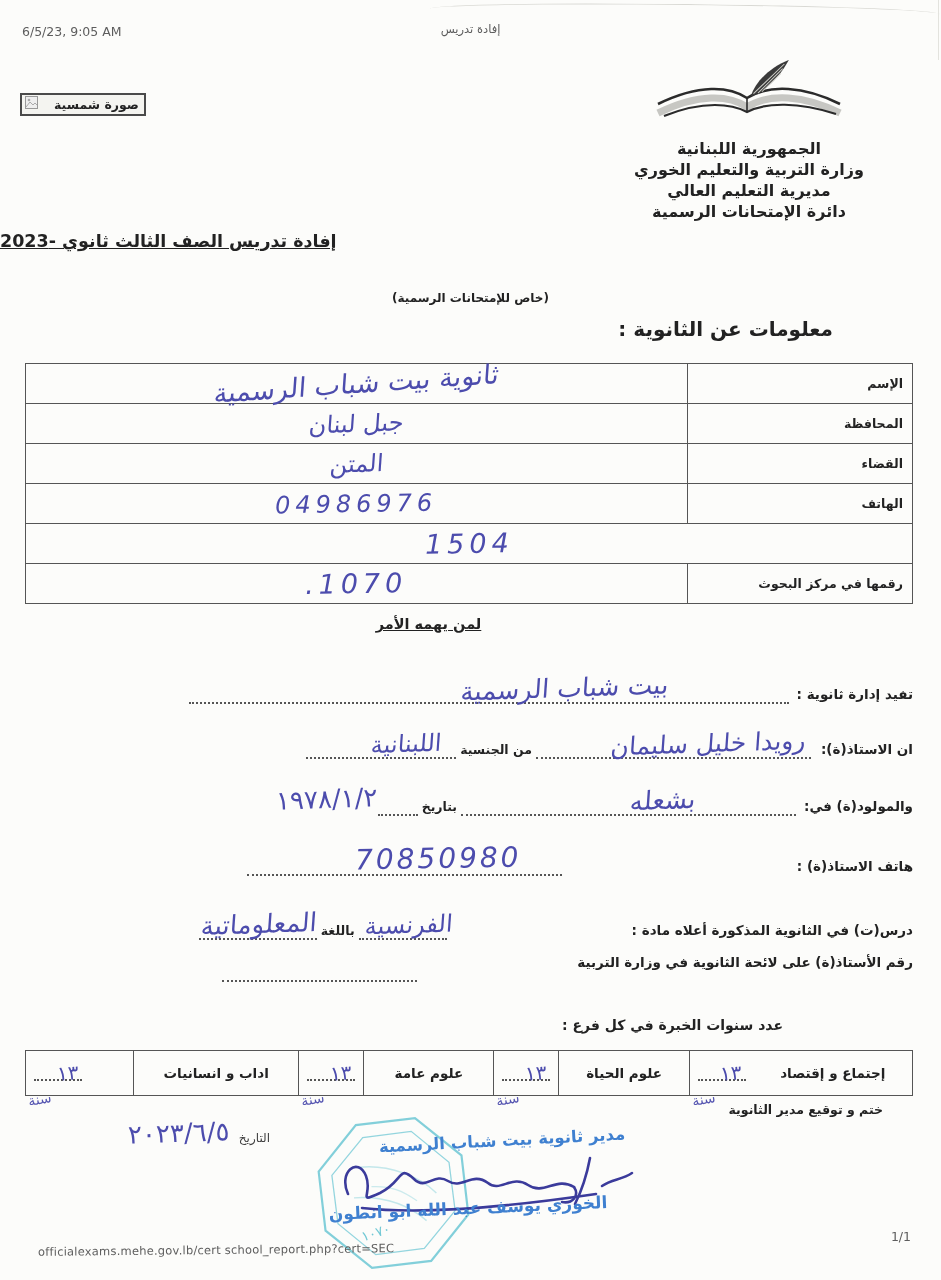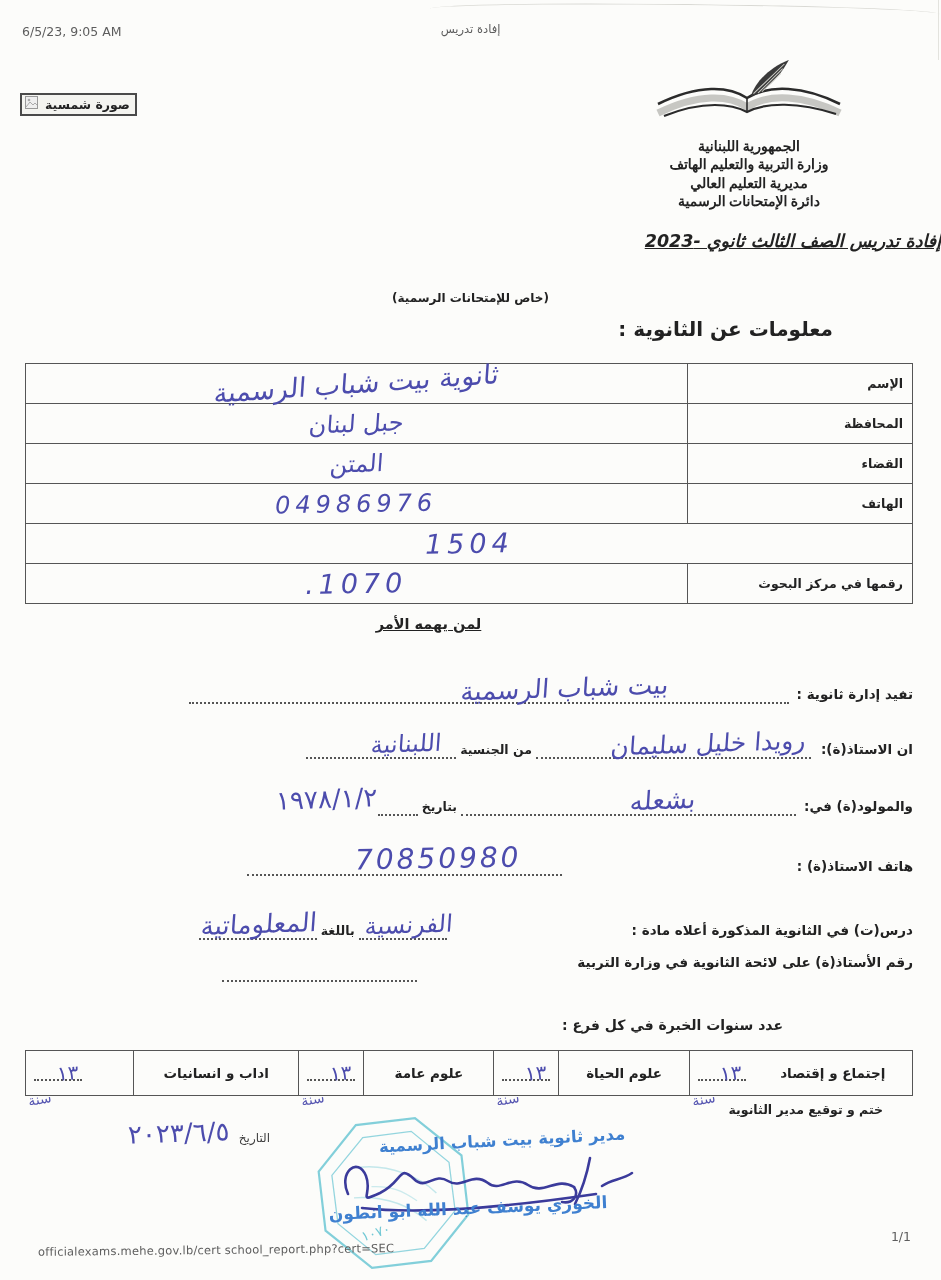--- a/index.html
+++ b/index.html
@@ -16,30 +16,30 @@
   .scan-edge{position:absolute;top:0;right:2px;width:1px;height:60px;background:#e3e3de;}
 
   
   .dt{top:24px;left:22px;font-size:12.5px;}
   .doc-head{top:22px;left:0;width:100%;text-align:center;font-size:11.5px;}
   .pagenum{top:1229px;right:30px;font-size:12.5px;}
   .url{top:1243px;left:38px;font-size:11.5px;transform:rotate(-0.6deg);letter-spacing:.2px;}
 
   
   .photo-box{top:93px;left:20px;border:2px solid #4a4a4a;padding:1px 5px 2px 3px;
-             display:flex;align-items:center;gap:7px;font-size:12.5px;font-weight:bold;background:#f4f4f0;}
+             display:flex;align-items:center;gap:16px;font-size:12.5px;font-weight:bold;background:#f4f4f0;}
 
   
   .letterhead{top:60px;right:52px;width:280px;text-align:center;}
-  .letterhead .lh-line{font-weight:bold;font-size:14px;line-height:1.32;font-family:Liberation Serif, serif;}
+  .letterhead .lh-line{font-weight:bold;font-size:16px;line-height:1.32;}
   .logo{margin:0 auto 4px auto;display:block;}
 
   
-  .main-title{top:231px;left:0;width:100%;text-align:right;font-weight:bold;font-size:17.5px;
-              text-decoration:underline;direction:rtl;font-style:italic;}
+  .main-title{top:231px;left:0;width:100%;text-align:left;font-weight:bold;font-size:17.5px;
+              text-decoration:underline;direction:rtl;}
   .sub-title{top:291px;left:0;width:100%;text-align:center;font-weight:bold;font-size:12px;direction:rtl;}
   .info-heading{top:317px;right:108px;font-weight:bold;font-size:20px;direction:rtl;margin-left:44px;}
 
   
   .info-table{top:363px;left:25px;right:28px;border:1px solid #555;direction:rtl;}
   .irow{display:flex;height:39px;border-top:1px solid #555;}
   .irow:first-child{border-top:none;}
   .ilabel{width:225px;border-left:1px solid #555;font-weight:bold;font-size:12.5px;
           display:flex;align-items:center;padding-right:9px;box-sizing:border-box;}
   .ival{flex:1;display:flex;align-items:center;justify-content:center;overflow:visible;}
@@ -108,21 +108,21 @@
       <path d="M14,46 C55,26 85,28 103,40 C125,26 160,28 196,46" stroke="#9a9a96" stroke-width="7" fill="none" opacity="0.55" transform="translate(0,7)"></path>
       <path d="M14,44 C55,24 85,26 103,38 C125,24 160,26 196,44" stroke="#2b2b2b" stroke-width="2.6" fill="none"></path>
       <path d="M20,56 C60,40 88,44 103,52 C122,42 155,42 192,54" stroke="#2b2b2b" stroke-width="2.2" fill="none"></path>
       <g transform="rotate(-33 128 18)">
         <path d="M100,22 C112,12 132,8 152,12 C138,20 116,26 100,22 Z" fill="#3a3a3a"></path>
         <path d="M104,21 L146,13 M108,23 L142,16 M112,24 L138,19" stroke="#cfcfc9" stroke-width="1" fill="none"></path>
       </g>
       <path d="M103,38 L103,52" stroke="#2b2b2b" stroke-width="1.6"></path>
     </svg>
     <div class="lh-line rtl">الجمهورية اللبنانية</div>
-    <div class="lh-line rtl">وزارة التربية والتعليم الهاتف</div>
+    <div class="lh-line rtl">وزارة التربية والتعليم الخوري</div>
     <div class="lh-line rtl">مديرية التعليم العالي</div>
     <div class="lh-line rtl">دائرة الإمتحانات الرسمية</div>
   </div>
 
   <div class="abs main-title">إفادة تدريس الصف الثالث ثانوي -2023</div>
   <div class="abs sub-title">(خاص للإمتحانات الرسمية)</div>
 
   <div class="abs info-heading">معلومات عن الثانوية :</div>
 
   <div class="abs info-table">

